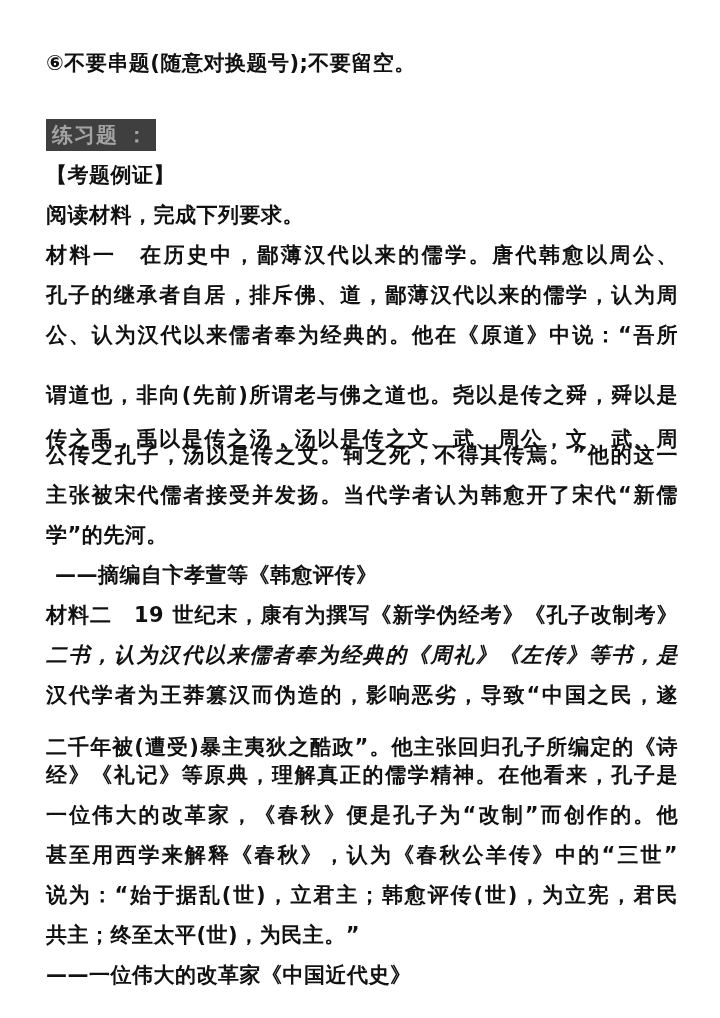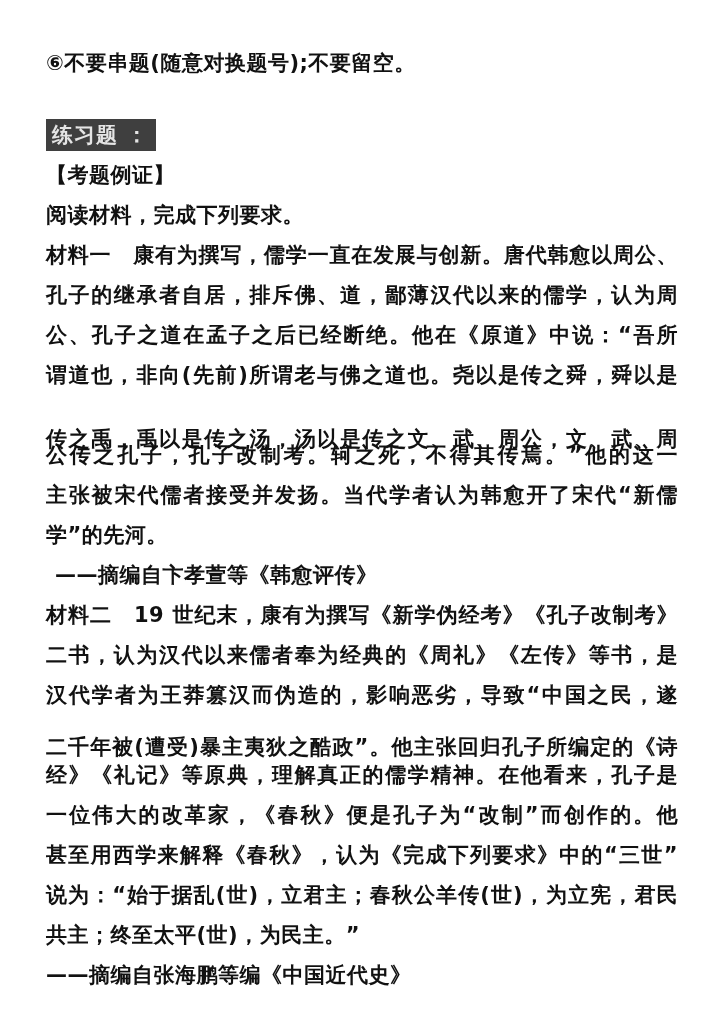--- a/index.html
+++ b/index.html
@@ -1,46 +1,46 @@
 <!DOCTYPE html>
 <html><head>
   <meta charset="utf-8">
   <style>
     html, body { margin: 0; padding: 0; background: #ffffff; }
     body { width: 720px; height: 1018px; position: relative; overflow: hidden;
       font-family: "DejaVu Sans", "Liberation Sans", sans-serif; color: #111; }
     .page { position: absolute; left: 46px; top: 0; width: 632px; }
     .line { position: absolute; left: 0; white-space: nowrap; font-size: 21px; font-weight: bold; letter-spacing: 0.5px; line-height: 30px; }
-    .hl { position: absolute; left: 0; top: 119px; height: 32px; padding: 0 8px 0 6px; background: #3f3f3f; color: #e5e5e5; font-size: 21px; font-weight: bold; line-height: 32px; letter-spacing: 1px; }
+    .hl { position: absolute; left: 0; top: 119px; height: 32px; padding: 0 8px 0 6px; background: #3f3f3f; color: #a3a3a3; font-size: 21px; font-weight: bold; line-height: 32px; letter-spacing: 1px; }
     .justify { text-align: justify; text-align-last: justify; width: 632px; }
   </style>
 </head>
 <body>
 
 <div class="page">
   <div class="line" style="top:48px;text-align:right;">⑥不要串题(随意对换题号);不要留空。</div>
 
   <div class="hl">练习题 ：</div>
 
   <div class="line" style="top:160px;">【考题例证】</div>
   <div class="line" style="top:200px;">阅读材料，完成下列要求。</div>
 
-  <div class="line justify" style="top:240px;">材料一　康有为撰写，儒学一直在发展与创新。唐代韩愈以周公、</div>
+  <div class="line justify" style="top:240px;">材料一　在历史中，鄙薄汉代以来的儒学。唐代韩愈以周公、</div>
   <div class="line justify" style="top:280px;">孔子的继承者自居，排斥佛、道，鄙薄汉代以来的儒学，认为周</div>
-  <div class="line justify" style="top:320px;">公、孔子之道在孟子之后已经断绝。他在《原道》中说：“吾所</div>
-  <div class="line justify" style="top:360px;">谓道也，非向(先前)所谓老与佛之道也。尧以是传之舜，舜以是</div>
+  <div class="line justify" style="top:320px;">公、认为汉代以来儒者奉为经典的。他在《原道》中说：“吾所</div>
+  <div class="line justify" style="top:380px;">谓道也，非向(先前)所谓老与佛之道也。尧以是传之舜，舜以是</div>
   <div class="line justify" style="top:424px;">传之禹，禹以是传之汤，汤以是传之文、武、周公，文、武、周</div>
-  <div class="line justify" style="top:440px;">公传之孔子，孔子改制考。轲之死，不得其传焉。”他的这一</div>
+  <div class="line justify" style="top:440px;">公传之孔子，汤以是传之文。轲之死，不得其传焉。”他的这一</div>
   <div class="line justify" style="top:480px;">主张被宋代儒者接受并发扬。当代学者认为韩愈开了宋代“新儒</div>
   <div class="line" style="top:520px;">学”的先河。</div>
   <div class="line" style="top:560px;margin-left:9px;">——摘编自卞孝萱等《韩愈评传》</div>
 
   <div class="line justify" style="top:600px;">材料二　19 世纪末，康有为撰写《新学伪经考》《孔子改制考》</div>
-  <div class="line justify" style="top:640px;">二书，认为汉代以来儒者奉为经典的《周礼》《左传》等书，是</div>
+  <div class="line justify" style="top:640px;font-style:italic;">二书，认为汉代以来儒者奉为经典的《周礼》《左传》等书，是</div>
   <div class="line justify" style="top:680px;">汉代学者为王莽篡汉而伪造的，影响恶劣，导致“中国之民，遂</div>
   <div class="line justify" style="top:732px;">二千年被(遭受)暴主夷狄之酷政”。他主张回归孔子所编定的《诗</div>
   <div class="line justify" style="top:760px;">经》《礼记》等原典，理解真正的儒学精神。在他看来，孔子是</div>
   <div class="line justify" style="top:800px;">一位伟大的改革家，《春秋》便是孔子为“改制”而创作的。他</div>
-  <div class="line justify" style="top:840px;">甚至用西学来解释《春秋》，认为《完成下列要求》中的“三世”</div>
-  <div class="line justify" style="top:880px;">说为：“始于据乱(世)，立君主；春秋公羊传(世)，为立宪，君民</div>
+  <div class="line justify" style="top:840px;">甚至用西学来解释《春秋》，认为《春秋公羊传》中的“三世”</div>
+  <div class="line justify" style="top:880px;">说为：“始于据乱(世)，立君主；韩愈评传(世)，为立宪，君民</div>
   <div class="line" style="top:920px;">共主；终至太平(世)，为民主。”</div>
-  <div class="line" style="top:960px;">——摘编自张海鹏等编《中国近代史》</div>
+  <div class="line" style="top:960px;">——一位伟大的改革家《中国近代史》</div>
 </div>
 
 </body></html>

